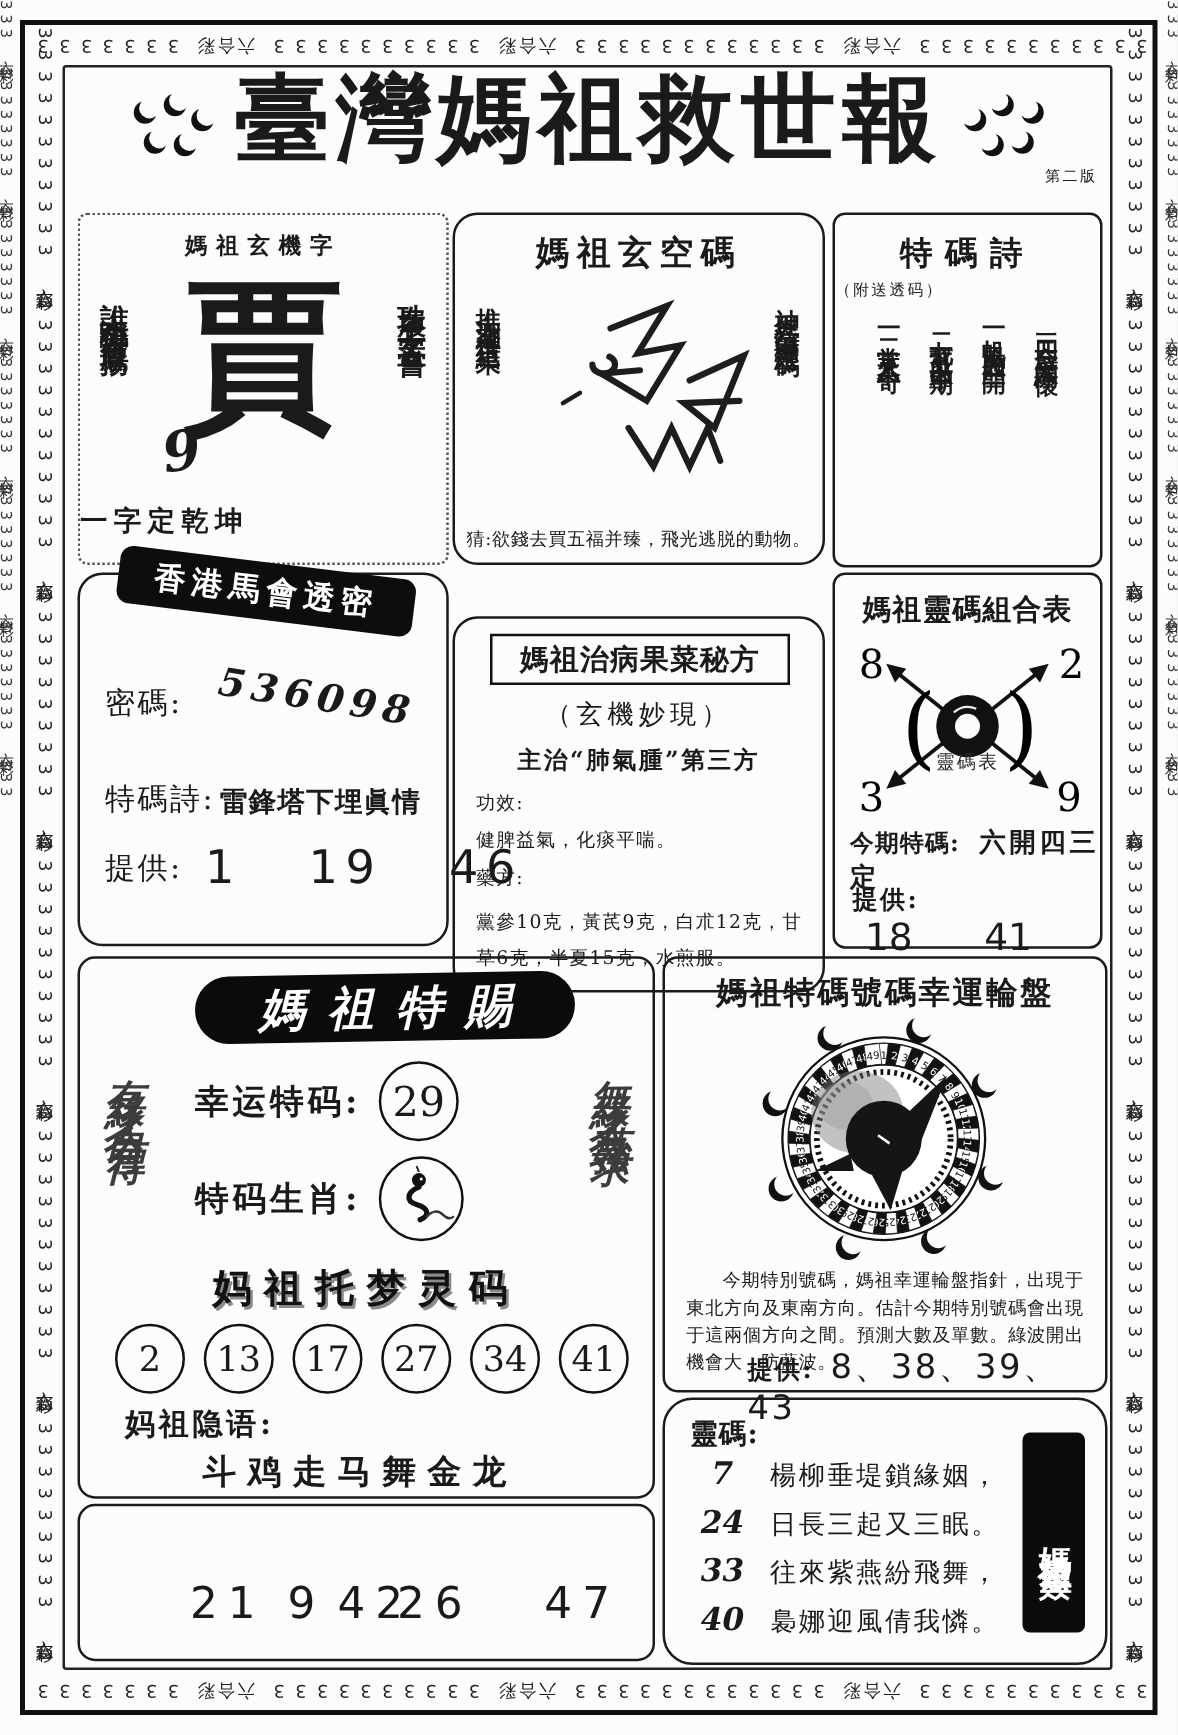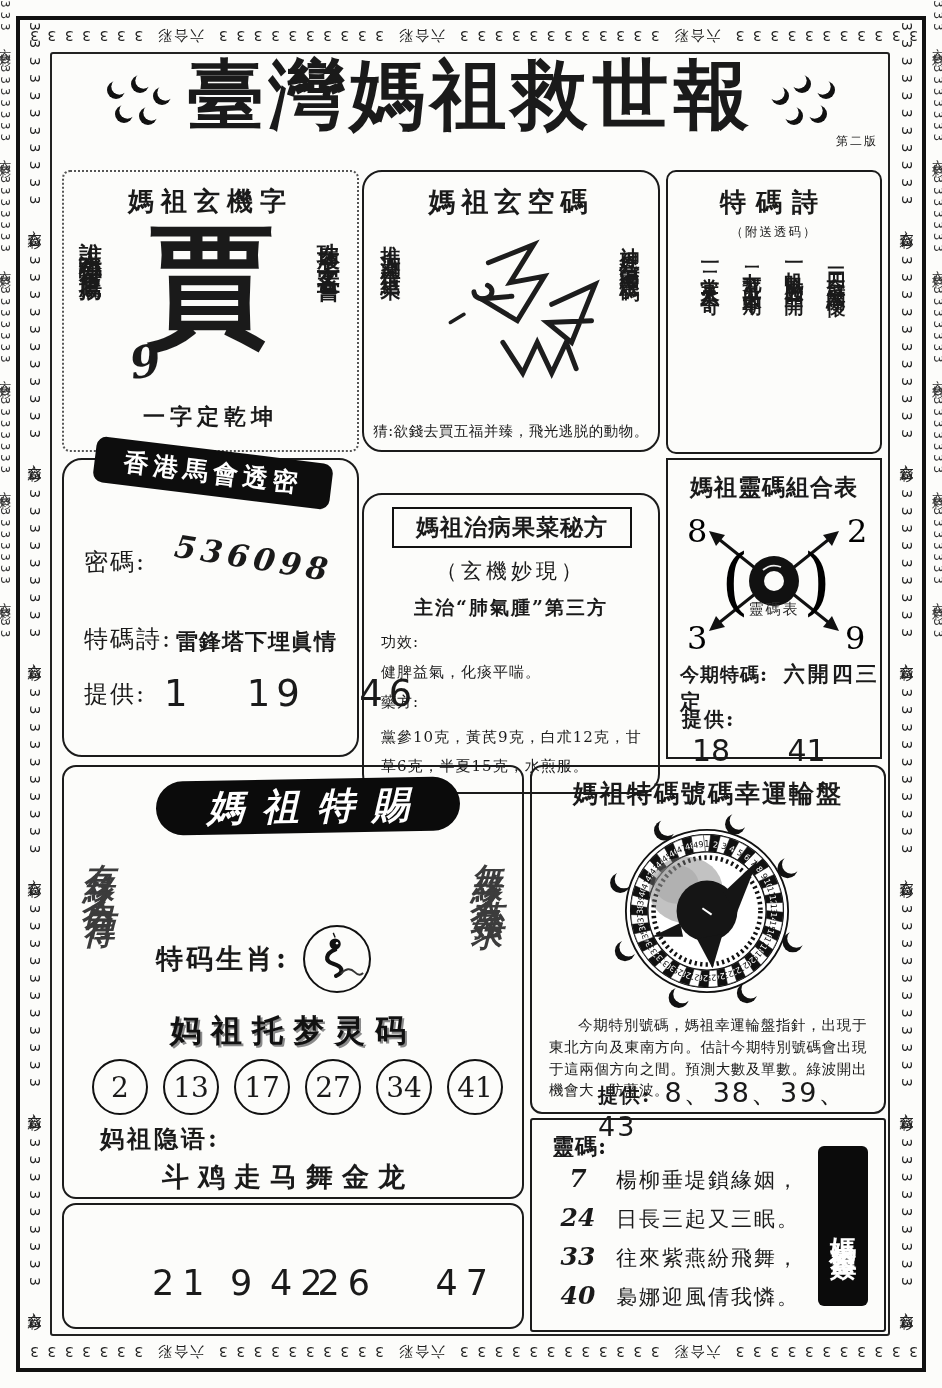--- a/index.html
+++ b/index.html
@@ -30,36 +30,36 @@
   .decor.l{left:40px;}
   .decor.r{right:40px;transform:scaleX(-1);}
   .edition{position:absolute;left:836px;top:133px;font-size:12px;letter-spacing:2px;}
 
   
   .box{position:absolute;border:2.5px solid #1b1b1b;border-radius:14px;}
   .bx-title{position:absolute;left:0;right:0;text-align:center;font-weight:900;}
 
   
   #box-xuanji{left:62px;top:170px;width:293px;height:278px;border:2px dotted #555;border-radius:8px;}
-  #box-xuanji .bx-title{top:12px;font-size:26px;letter-spacing:7px;}
+  #box-xuanji .bx-title{top:12px;font-size:18px;letter-spacing:7px;}
   .side-vert{position:absolute;font-size:23px;font-weight:700;letter-spacing:6px;}
   #box-xuanji .side-vert{top:52px;}
   .bigchar{position:absolute;left:0;right:0;top:48px;text-align:center;font-size:128px;font-weight:900;line-height:1;}
   .nine{position:absolute;left:66px;top:164px;font-size:44px;font-style:italic;font-weight:700;transform:rotate(-8deg);}
-  .dingqiankun{position:absolute;left:0;right:0;top:230px;text-align:center;font-size:22px;font-weight:700;letter-spacing:5px;}
+  .dingqiankun{position:absolute;left:0;right:0;top:230px;font-size:22px;font-weight:700;letter-spacing:5px;}
 
   #box-xuankong{left:362px;top:170px;width:294px;height:278px;border-radius:20px;border-width:2px;}
   #box-xuankong .bx-title{top:12px;font-size:27px;letter-spacing:6px;}
   #box-xuankong .side-vert{top:58px;font-size:20px;}
   .scribble{position:absolute;left:52px;top:48px;}
   .hint{position:absolute;left:0;right:0;bottom:9px;text-align:center;font-size:14.5px;letter-spacing:.5px;}
 
   #box-poem{left:666px;top:170px;width:212px;height:280px;border-radius:10px;}
   #box-poem .bx-title{top:13px;font-size:26px;letter-spacing:10px;}
-  .poem-sub{position:absolute;left:0;right:0;top:52px;text-align:center;font-size:12.5px;letter-spacing:2px;}
+  .poem-sub{position:absolute;left:0;right:0;top:52px;text-align:left;font-size:12.5px;letter-spacing:2px;}
   .poem-cols{position:absolute;left:0;right:0;top:80px;height:186px;display:flex;justify-content:center;}
   .poem-col{writing-mode:vertical-rl;text-orientation:mixed;font-size:19px;font-weight:700;
             letter-spacing:5px;margin:0 8px;}
 
   
   #box-hkjc{left:62px;top:458px;width:293px;height:295px;border-radius:20px;border-width:2px;}
   .badge{position:absolute;left:30px;top:-10px;width:238px;height:46px;background:#0d0d0d;border-radius:10px;
          transform:rotate(7deg);color:#fff;text-align:center;line-height:46px;font-size:25px;font-weight:700;letter-spacing:5px;}
   .hk-label{position:absolute;font-size:24px;font-weight:400;letter-spacing:2px;}
   .hk-pass-val{position:absolute;left:110px;top:80px;font-size:31px;font-weight:700;font-style:italic;
@@ -70,21 +70,21 @@
                font-family:"DejaVu Sans","Liberation Sans",sans-serif;}
 
   #box-recipe{left:362px;top:458px;width:294px;height:297px;border-radius:20px;border-width:2px;margin-top:35px;}
   .recipe-titlebox{position:absolute;left:28px;top:12px;width:236px;border:2.5px solid #111;text-align:center;
                    font-size:23px;font-weight:900;letter-spacing:1px;padding:3px 0;
                    font-family:"DejaVu Sans","Liberation Sans",sans-serif;}
   .recipe-sub{position:absolute;left:0;right:0;top:62px;text-align:center;font-size:21px;letter-spacing:4px;}
   .recipe-ind{position:absolute;left:0;right:0;top:100px;text-align:center;font-size:19px;font-weight:700;letter-spacing:2px;}
   .recipe-line{position:absolute;left:17px;font-size:15px;letter-spacing:1px;}
 
-  #box-combo{left:666px;top:458px;width:212px;height:297px;border-radius:0;}
+  #box-combo{left:666px;top:458px;width:212px;height:297px;border-radius:10px;}
   #box-combo .bx-title{top:12px;font-size:23px;letter-spacing:1px;}
   .combo-svg{position:absolute;left:11px;top:44px;}
   .combo-special{position:absolute;left:12px;top:200px;font-size:19px;font-weight:900;letter-spacing:1px;}
   .combo-prov{position:absolute;left:14px;top:246px;}
   .combo-prov .lab{font-size:20px;font-weight:900;letter-spacing:2px;}
   .combo-prov .val{font-size:30px;font-family:"DejaVu Sans","Liberation Sans",sans-serif;margin-left:10px;}
 
   
   #box-teci{left:62px;top:765px;width:458px;height:430px;}
   .banner{position:absolute;left:92px;top:12px;width:304px;height:54px;background:#0b0b0b;border-radius:27px;
@@ -115,21 +115,21 @@
   
   #box-wheel{left:530px;top:765px;width:352px;height:345px;border-radius:12px;}
   #box-wheel .bx-title{top:10px;font-size:25px;letter-spacing:2px;}
   .wheel-svg{position:absolute;left:60px;top:38px;}
   .wheel-desc{position:absolute;left:17px;top:248px;width:318px;font-size:14.5px;line-height:1.5;
               text-align:justify;text-indent:2em;letter-spacing:.5px;}
   .wheel-prov{position:absolute;left:66px;top:308px;}
   .wheel-prov .lab{font-size:20px;font-weight:900;letter-spacing:2px;}
   .wheel-prov .val{font-size:27px;font-family:"DejaVu Sans","Liberation Sans",sans-serif;margin-left:8px;letter-spacing:2px;}
 
-  #box-lingma{left:530px;top:1118px;width:352px;height:210px;border-radius:3px;}
+  #box-lingma{left:530px;top:1118px;width:352px;height:210px;border-radius:24px;}
   .lm-label{position:absolute;left:20px;top:12px;font-size:22px;font-weight:900;letter-spacing:1px;}
   .lm-rows{position:absolute;left:24px;top:44px;}
   .lm-row{display:flex;align-items:baseline;height:39px;}
   .lm-num{width:44px;text-align:center;font-size:25px;font-weight:900;font-style:italic;}
   .lm-text{font-size:21px;letter-spacing:2px;margin-left:16px;}
   .lm-stamp{position:absolute;right:16px;top:26px;width:50px;height:160px;background:#0b0b0b;border-radius:6px;
             color:#fff;display:flex;align-items:center;justify-content:center;}
   .lm-stamp span{writing-mode:vertical-rl;font-size:27px;font-weight:700;letter-spacing:5px;}
 </style>
 </head>
@@ -294,20 +294,26 @@
       <span class="lab">提供:</span>
       <span class="val pre">18      41</span>
     </div>
   </div>
 
   <div class="box" id="box-teci">
     <div class="banner">媽祖特賜</div>
     <div class="script-vert v" style="left:14px;">有緣之人自有得</div>
     <div class="script-vert v" style="right:14px;">無緣之人莫強求</div>
 
+    <div class="teci-row" style="top:82px;">
+      <span class="teci-lab">幸运特码:</span>
+      <span class="circle lucky-c">
+        <span>29</span>
+      </span>
+    </div>
 
     <div class="teci-row" style="top:158px;">
       <span class="teci-lab">特码生肖:</span>
       <span class="circle zodiac-c">
         <svg width="56" height="56" viewBox="0 0 60 60">
           <circle cx="28" cy="14" r="6" fill="#111"></circle>
           <circle cx="30" cy="13" r="1.3" fill="#fff"></circle>
           <path d="M28,7 l-2,-5" stroke="#111" stroke-width="1.5" fill="none"></path>
           <path d="M28,20 C18,24 16,32 26,35 C36,38 38,44 29,48" stroke="#111" stroke-width="4.5" fill="none" stroke-linecap="round"></path>
           <path d="M34,46 q8,-9 15,-2 q5,5 9,1" stroke="#333" stroke-width="2" fill="none"></path>

